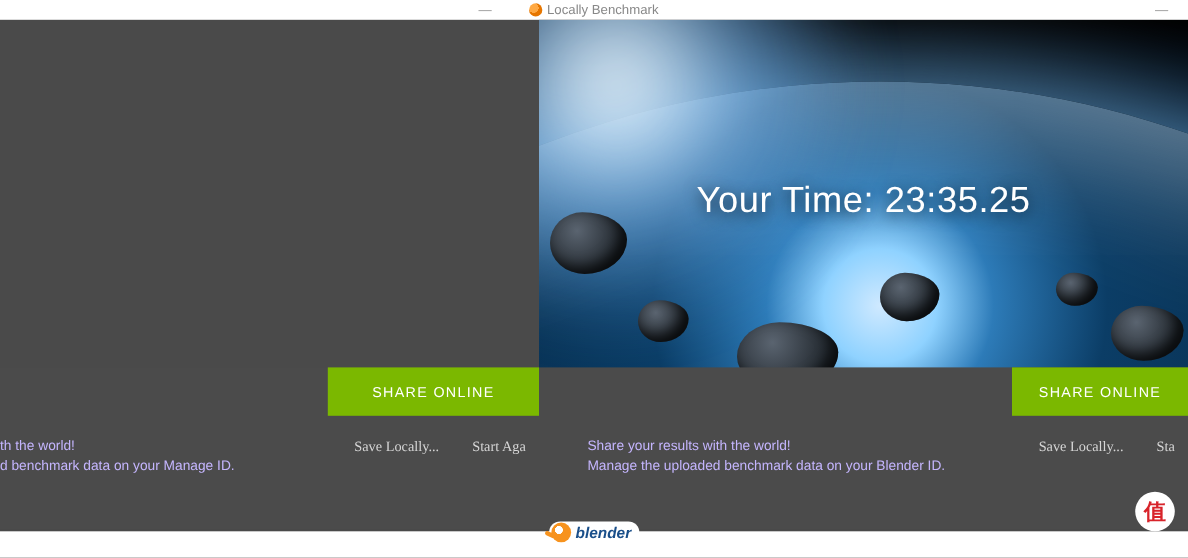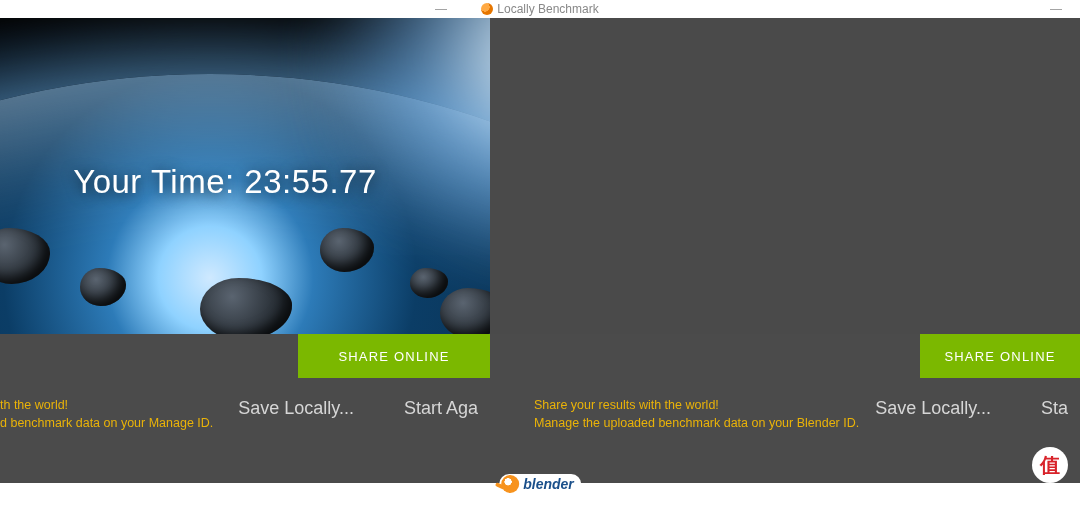--- a/index.html
+++ b/index.html
@@ -140,34 +140,35 @@
     align-items: center;
     justify-content: center;
     cursor: pointer;
   }
   .pane.left  .share-btn { width: 192px; }
   .pane.right .share-btn { width: 160px; border-top-left-radius: 0; }
 
   .panel .desc {
     position: absolute;
     top: 62px;
-    color: #eab308;
+    color: #c4b5fd;
     font-size: 12.5px;
     line-height: 1.45;
   }
   .pane.left  .panel .desc { left: 0; width: 300px; }
   .pane.right .panel .desc { left: 32px; width: 420px; margin-left: 12px; }
 
   .panel .links {
     position: absolute;
     top: 64px;
     display: flex;
-    gap: 50px;
+    gap: 30px;
     color: #d6d6d6;
-    font-size: 18px;
+    font-size: 13px;
+    font-family: Liberation Serif, serif;
   }
   .pane.left  .panel .links { right: 12px; }
   .pane.right .panel .links { right: 12px; }
   .panel .links span { cursor: pointer; white-space: nowrap; }
 
   
   .blender-logo {
     position: absolute;
     left: 50%;
     bottom: 12px;
@@ -228,47 +229,47 @@
 <div class="titlebar">
   <span class="min-left">—</span>
   <span class="app-icon"></span>
   <span class="title-text">Locally Benchmark</span>
   <span class="min-right">—</span>
 </div>
 
 <div class="panes">
 
   <div class="pane left">
+    <div class="panel">
+      <div class="share-btn">SHARE ONLINE</div>
+      <div class="desc">
+        <div>th the world!</div>
+        <div>d benchmark data on your Manage ID.</div>
+      </div>
+      <div class="links">
+        <span>Save Locally...</span>
+        <span>Start Aga</span>
+      </div>
+    </div>
+  </div>
+
+  <div class="pane right">
     <div class="hero">
       <div class="earth"></div>
       <div class="sunflare"></div>
       <div class="rock r1"></div>
         <div class="rock r2"></div>
         <div class="rock r3"></div>
       <div class="rock r4"></div>
         <div class="rock r5"></div>
         <div class="rock r6"></div>
       <div class="time">
-        <span>Your Time: </span><span>23:55.77</span>
+        <span>Your Time: </span><span>23:35.25</span>
       </div>
     </div>
-    <div class="panel">
-      <div class="share-btn">SHARE ONLINE</div>
-      <div class="desc">
-        <div>th the world!</div>
-        <div>d benchmark data on your Manage ID.</div>
-      </div>
-      <div class="links">
-        <span>Save Locally...</span>
-        <span>Start Aga</span>
-      </div>
-    </div>
-  </div>
-
-  <div class="pane right">
     <div class="panel">
       <div class="share-btn">SHARE ONLINE</div>
       <div class="desc">
         <div>Share your results with the world!</div>
         <div>Manage the uploaded benchmark data on your Blender ID.</div>
       </div>
       <div class="links">
         <span>Save Locally...</span>
         <span>Sta</span>
       </div>

